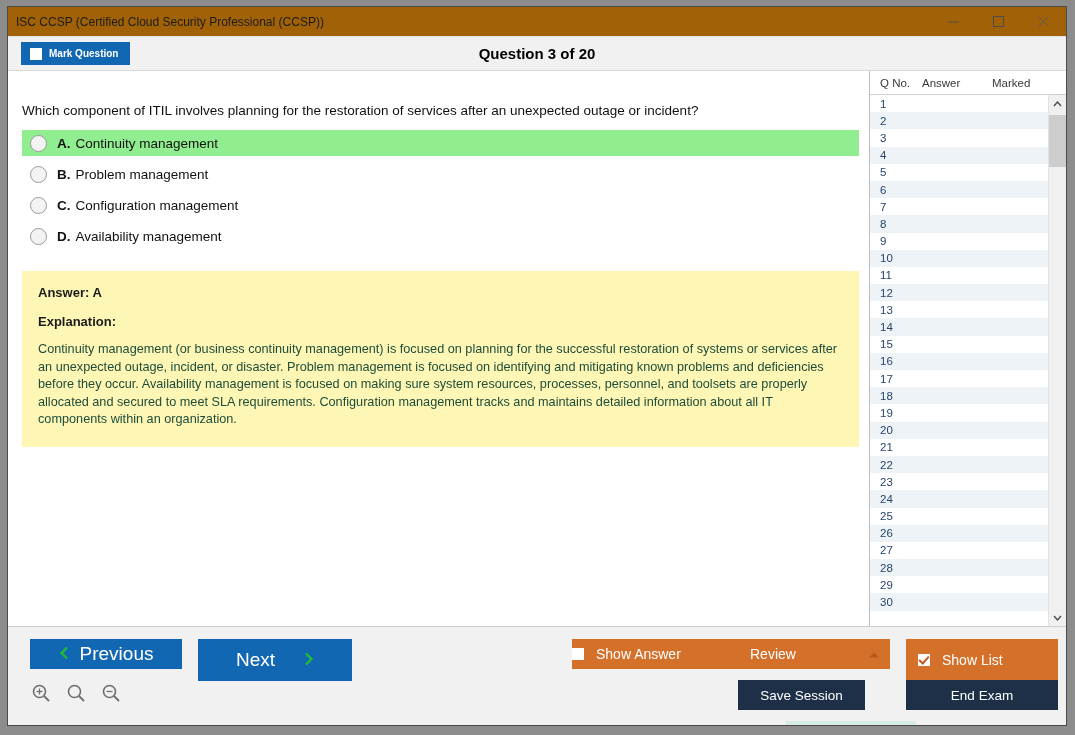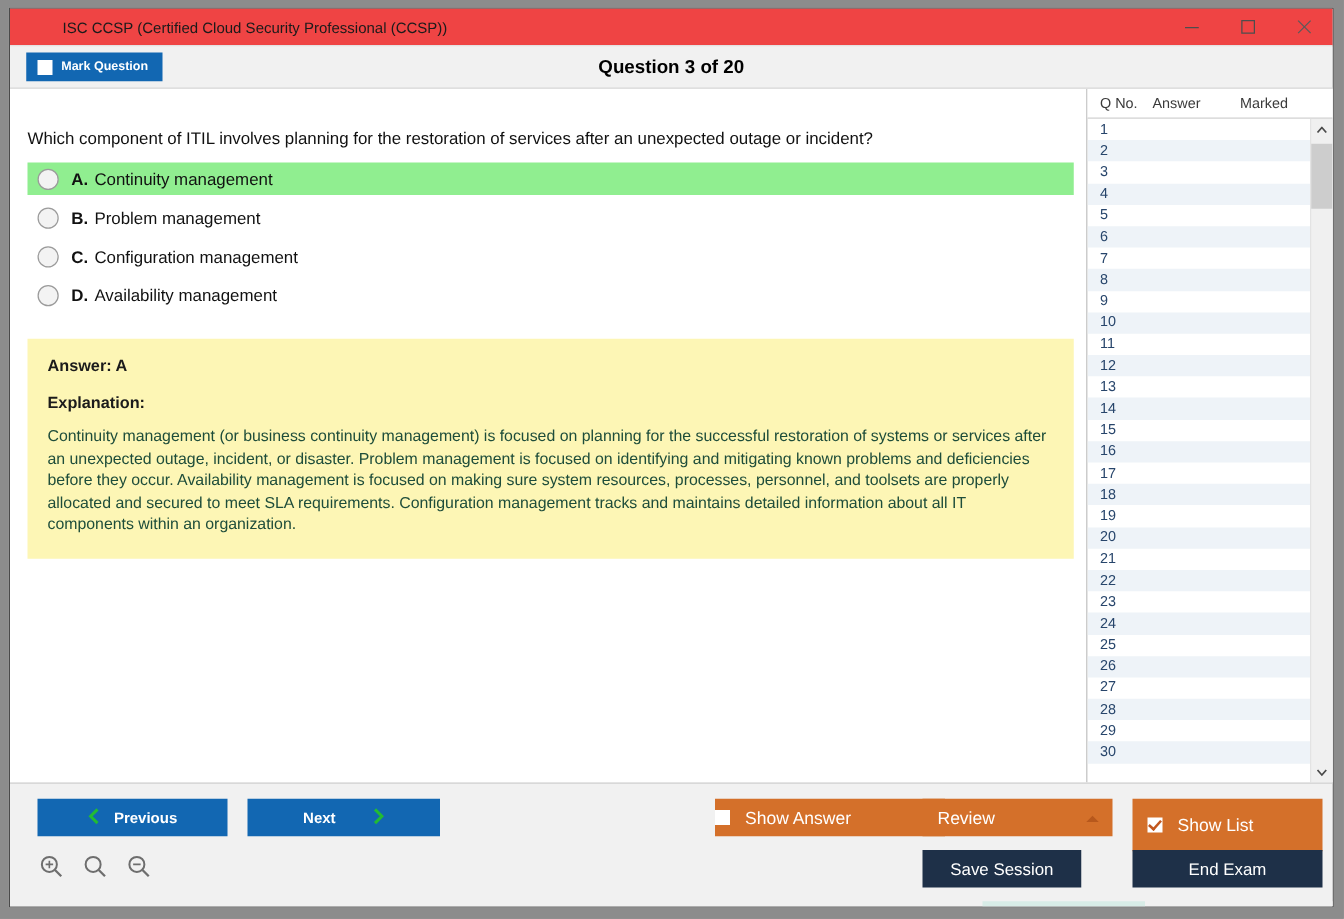--- a/index.html
+++ b/index.html
@@ -28,26 +28,25 @@
     border: 1px solid #4a4a4a;
     box-sizing: border-box;
     display: flex;
     flex-direction: column;
   }
 
   
   .titlebar {
     height: 29px;
     min-height: 29px;
-    background: #ef4444;
+    background: #a16207;
     display: flex;
     align-items: center;
     position: relative;
     border-bottom: 1px solid #e2e2e2;
-    padding-left: 34px;
   }
   .titlebar-text {
     font-size: 12px;
     color: #1b1b1b;
     padding-left: 8px;
     white-space: nowrap;
   }
   .winbtns {
     position: absolute;
     right: 0;
@@ -286,34 +285,34 @@
     border-top: 1px solid #cfcfcf;
     height: 98px;
     min-height: 98px;
     position: relative;
   }
   .btn {
     position: absolute;
     display: flex;
     align-items: center;
     color: #ffffff;
-    font-size: 12px;
-    font-weight: bold;
+    font-size: 19px;
+    font-weight: normal;
     cursor: pointer;
     user-select: none;
     box-sizing: border-box;
   }
   .btn-blue   { background: #1267b2; }
   .btn-orange { background: #d4702a; font-weight: normal; font-size: 14px; }
   .btn-navy   { background: #1e3048; font-weight: normal; font-size: 13.5px;
                 justify-content: center; }
 
   #btn-previous { left: 22px;  top: 12px; width: 152px; height: 30px;
                   justify-content: center; gap: 10px; }
-  #btn-next     { left: 190px; top: 12px; width: 154px; height: 30px;
+  #btn-next     { left: 190px; top: 12px; width: 154px; height: 42px;
                   justify-content: center; gap: 28px; }
   #btn-showanswer { left: 564px; top: 12px; width: 184px; height: 30px;
                     gap: 12px; }
   #btn-review     { left: 730px; top: 12px; width: 152px; height: 30px;
                     padding: 0 10px 0 12px; justify-content: space-between; }
   #btn-showlist   { left: 898px; top: 12px; width: 152px; height: 42px;
                     padding-left: 12px; gap: 12px; text-align: right; }
   #btn-savesession { left: 730px; top: 53px; width: 127px; height: 30px; }
   #btn-endexam     { left: 898px; top: 53px; width: 152px; height: 30px; }
 

